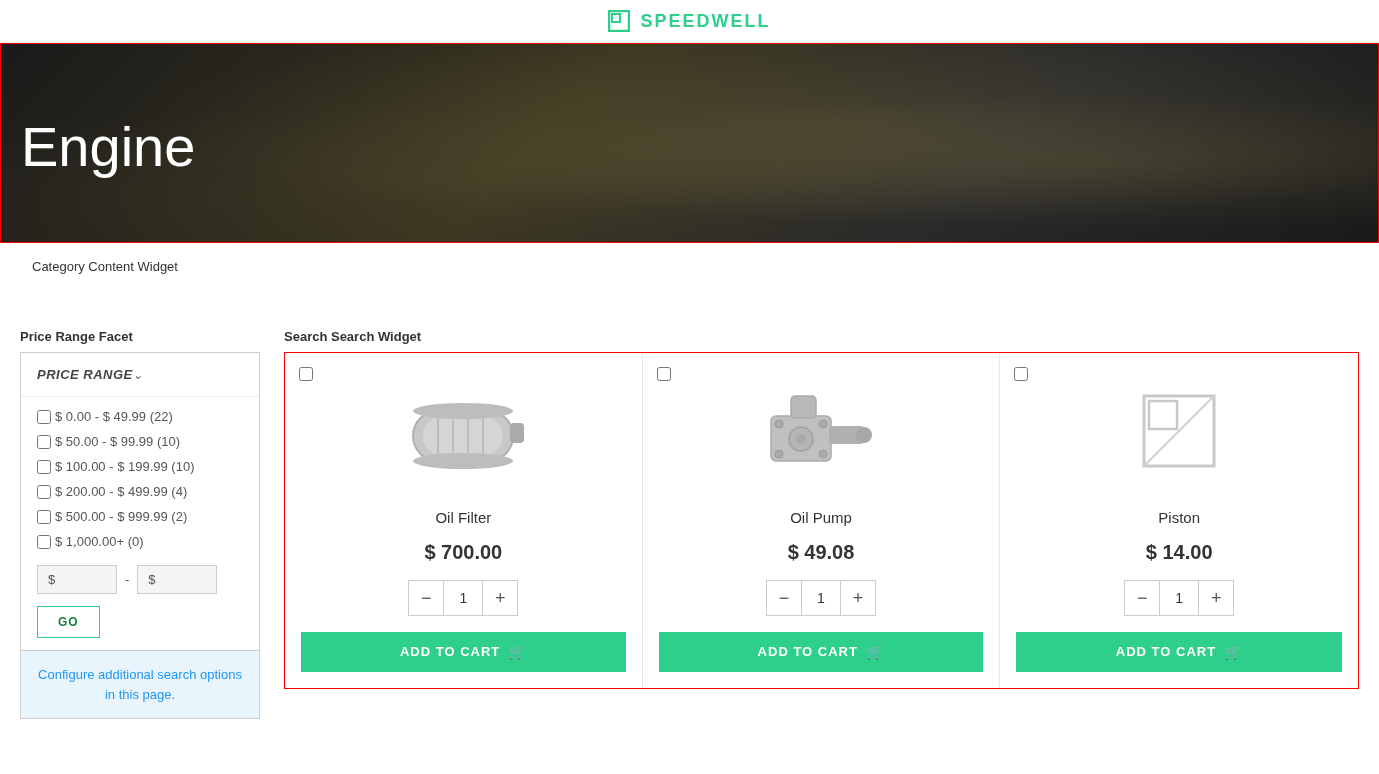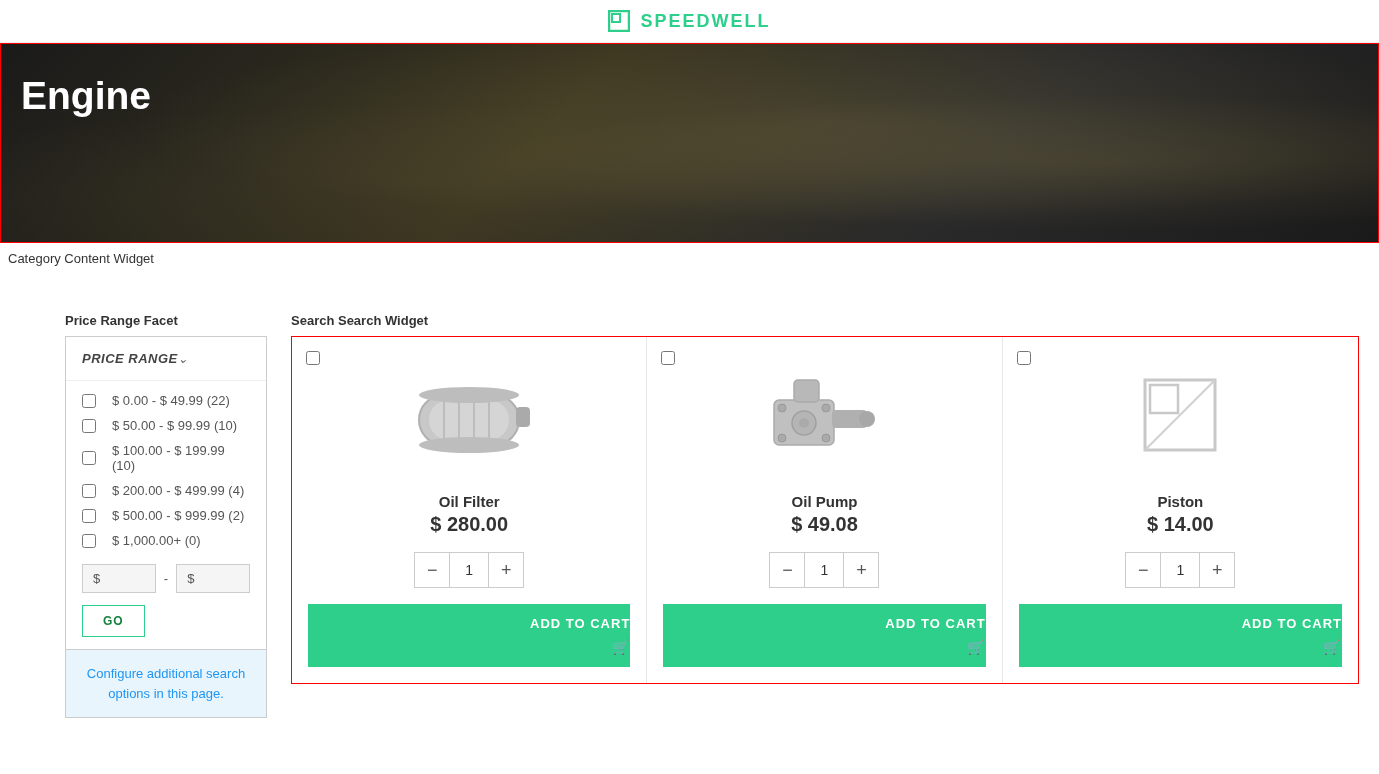--- a/index.html
+++ b/index.html
@@ -40,46 +40,46 @@
       content: '';
       position: absolute;
       inset: 0;
       background:
         radial-gradient(ellipse at 60% 40%, rgba(200,180,100,0.15) 0%, transparent 60%),
         radial-gradient(ellipse at 80% 60%, rgba(255,220,100,0.1) 0%, transparent 40%),
         radial-gradient(ellipse at 30% 70%, rgba(150,130,80,0.1) 0%, transparent 40%);
     }
     .hero-title {
       color: #fff;
-      font-size: 39px;
-      font-weight: 700;
+      font-size: 56px;
+      font-weight: 400;
       z-index: 1;
+      margin-top: 40px;
     }
 
     
     .category-label {
       font-size: 13px;
       color: #333;
       padding: 8px 4px;
       font-weight: 400;
     }
 
     
     .main-content {
       display: flex;
       padding: 20px 20px 20px 20px;
       gap: 24px;
       align-items: flex-start;
     }
 
     
     .left-column {
-      width: 202px;
+      width: 240px;
       flex-shrink: 0;
-      margin-left: 45px;
     }
     .facet-title-label {
       font-size: 13px;
       font-weight: 600;
       color: #333;
       margin-bottom: 8px;
     }
     .price-range-facet {
       border: 1px solid #ccc;
       background: #fff;
@@ -102,21 +102,21 @@
     .chevron-icon {
       font-size: 12px;
       color: #666;
     }
     .facet-body {
       padding: 12px 16px;
     }
     .facet-option {
       display: flex;
       align-items: center;
-      gap: 16px;
+      gap: 4px;
       margin-bottom: 10px;
     }
     .facet-option input[type="checkbox"] {
       width: 14px;
       height: 14px;
       border: 1px solid #aaa;
       flex-shrink: 0;
     }
     .facet-option-label {
       font-size: 13px;
@@ -215,23 +215,23 @@
     .product-image-area {
       width: 140px;
       height: 120px;
       display: flex;
       align-items: center;
       justify-content: center;
       margin-bottom: 16px;
     }
     .product-name {
       font-size: 15px;
-      font-weight: 700;
+      font-weight: 400;
       color: #333;
-      margin-bottom: 3px;
+      margin-bottom: 15px;
       text-align: center;
     }
     .product-price {
       font-size: 20px;
       font-weight: 700;
       color: #333;
       margin-bottom: 16px;
     }
     .quantity-control {
       display: flex;
@@ -268,24 +268,23 @@
       color: #fff;
       border: none;
       padding: 12px 0;
       width: 100%;
       font-size: 13px;
       font-weight: 700;
       letter-spacing: 1px;
       text-transform: uppercase;
       cursor: pointer;
       display: flex;
-      align-items: flex-end;
+      align-items: flex-start;
       justify-content: center;
       gap: 8px;
-      flex-direction: column;
     }
     .cart-icon-inline {
       font-size: 14px;
     }
   </style>
 </head>
 <body>
 
 <div class="header">
   <div class="logo">
@@ -294,21 +293,21 @@
       <rect x="4" y="4" width="8" height="8" fill="none" stroke="#2ecf8a" stroke-width="2"></rect>
     </svg>
     <span>SPEEDWELL</span>
   </div>
 </div>
 
 <div class="hero-banner">
   <h1 class="hero-title">Engine</h1>
 </div>
 
-<div style="padding: 6px 4px;">
+<div style="padding: 14px 4px; margin-left: 24px;">
   <span class="category-label">Category Content Widget</span>
 </div>
 
 <div style="height: 20px;"></div>
 
 <div class="main-content">
 
   <div class="left-column">
     <div class="facet-title-label">Price Range Facet</div>
     <div class="price-range-facet">
@@ -380,21 +379,21 @@
             <line x1="55" y1="20" x2="55" y2="70" stroke="#b5b5b5" stroke-width="1.5"></line>
             <line x1="70" y1="20" x2="70" y2="70" stroke="#b5b5b5" stroke-width="1.5"></line>
             <line x1="85" y1="20" x2="85" y2="70" stroke="#b5b5b5" stroke-width="1.5"></line>
             <ellipse cx="65" cy="20" rx="50" ry="8" fill="#bdbdbd"></ellipse>
             <ellipse cx="65" cy="70" rx="50" ry="8" fill="#bdbdbd"></ellipse>
 
             <rect x="112" y="32" width="14" height="20" rx="4" fill="#aaa"></rect>
           </svg>
         </div>
         <div class="product-name">Oil Filter</div>
-        <div class="product-price">$ 280.00</div>
+        <div class="product-price">$ 700.00</div>
         <div class="quantity-control">
           <button class="qty-btn">−</button>
           <div class="qty-value">1</div>
           <button class="qty-btn">+</button>
         </div>
         <button class="add-to-cart-btn">
           <span>ADD TO CART</span>
           <span class="cart-icon-inline">🛒</span>
         </button>
       </div>

